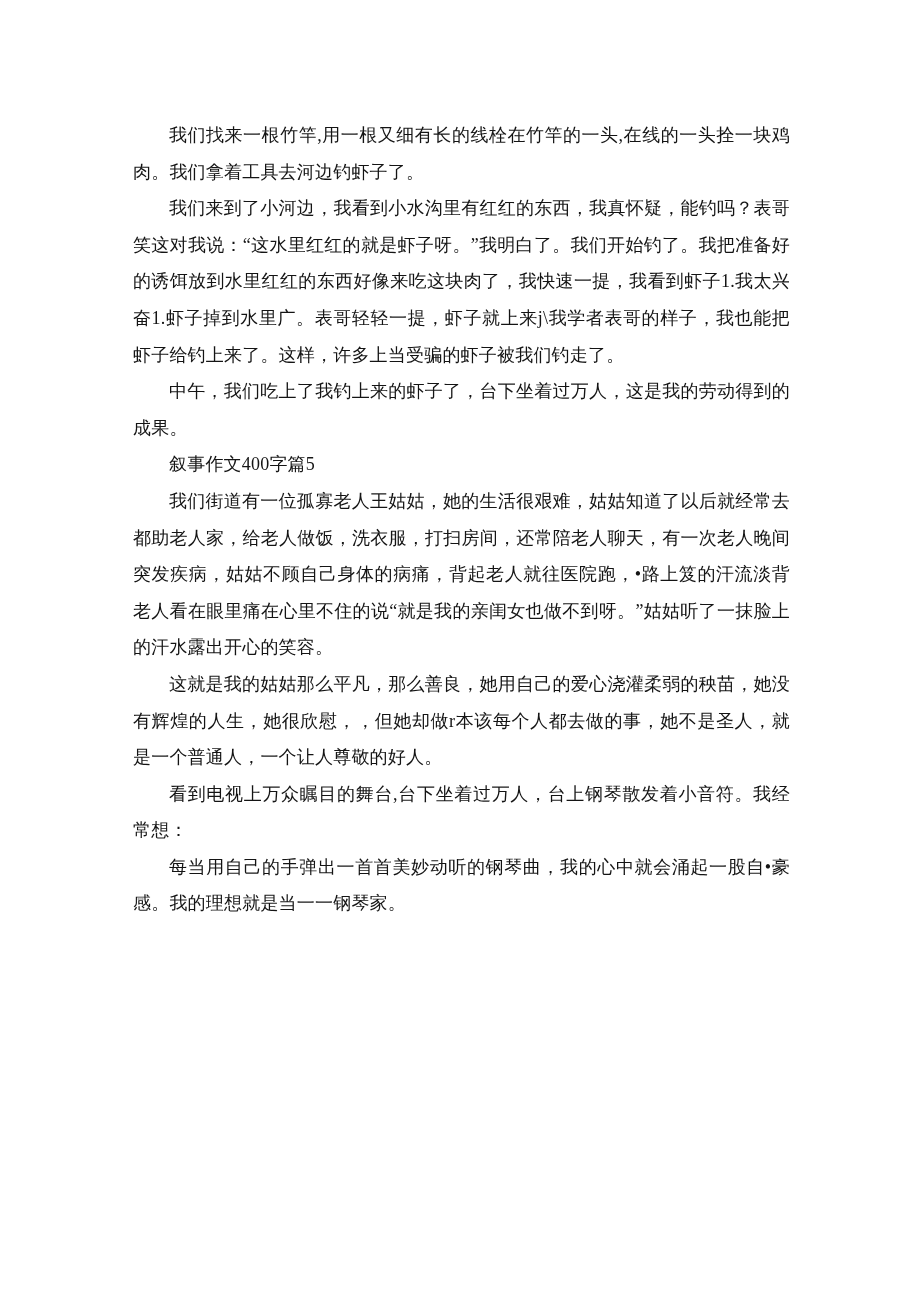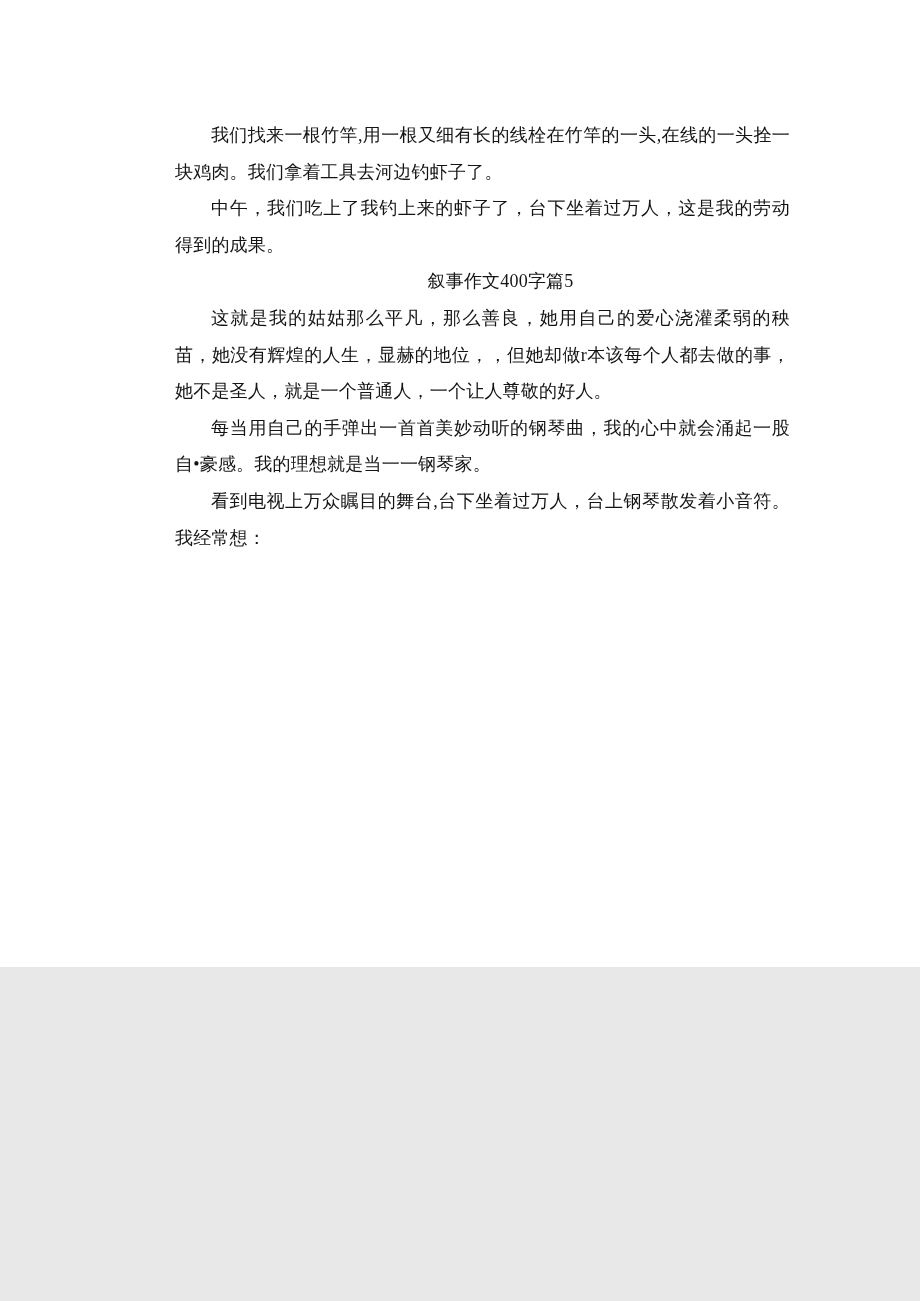--- a/index.html
+++ b/index.html
@@ -3,52 +3,53 @@
 <meta charset="utf-8">
 <style>
   html, body {
     margin: 0;
     padding: 0;
     background: #e8e8e8;
   }
   .page {
     position: relative;
     width: 920px;
-    height: 967px;
+    height: 1301px;
     margin: 0 auto;
     background: #ffffff;
     overflow: hidden;
     box-sizing: border-box;
-    padding-left: 42px;
   }
   .content {
     box-sizing: border-box;
     padding: 117px 130px 0 133px;
   }
   .para {
     margin: 0;
     font-family: "Liberation Serif", "DejaVu Serif", serif;
     font-size: 18px;
     line-height: 36.6px;
     color: #141414;
     text-align: justify;
     text-justify: inter-ideograph;
     text-indent: 2em;
     word-break: break-all;
     letter-spacing: 0.2px;
   }
   .para.heading {
-    text-align: center;
+    text-align: left;
   }
 </style>
 </head>
 <body>
 
 <div class="page">
   <div class="content">
     <p class="para">我们找来一根竹竿,用一根又细有长的线栓在竹竿的一头,在线的一头拴一块鸡肉。我们拿着工具去河边钓虾子了。</p>
+    <p class="para">我们来到了小河边，我看到小水沟里有红红的东西，我真怀疑，能钓吗？表哥笑这对我说：“这水里红红的就是虾子呀。”我明白了。我们开始钓了。我把准备好的诱饵放到水里红红的东西好像来吃这块肉了，我快速一提，我看到虾子1.我太兴奋1.虾子掉到水里广。表哥轻轻一提，虾子就上来j\我学者表哥的样子，我也能把虾子给钓上来了。这样，许多上当受骗的虾子被我们钓走了。</p>
     <p class="para">中午，我们吃上了我钓上来的虾子了，台下坐着过万人，这是我的劳动得到的成果。</p>
     <p class="para heading">叙事作文400字篇5</p>
-    <p class="para">这就是我的姑姑那么平凡，那么善良，她用自己的爱心浇灌柔弱的秧苗，她没有辉煌的人生，显赫的地位，，但她却做r本该每个人都去做的事，她不是圣人，就是一个普通人，一个让人尊敬的好人。</p>
+    <p class="para">我们街道有一位孤寡老人王姑姑，她的生活很艰难，姑姑知道了以后就经常去都助老人家，给老人做饭，洗衣服，打扫房间，还常陪老人聊天，有一次老人晚间突发疾病，姑姑不顾自己身体的病痛，背起老人就往医院跑，•路上笈的汗流淡背老人看在眼里痛在心里不住的说“就是我的亲闺女也做不到呀。”姑姑听了一抹脸上的汗水露出开心的笑容。</p>
+    <p class="para">这就是我的姑姑那么平凡，那么善良，她用自己的爱心浇灌柔弱的秧苗，她没有辉煌的人生，她很欣慰，，但她却做r本该每个人都去做的事，她不是圣人，就是一个普通人，一个让人尊敬的好人。</p>
+    <p class="para">看到电视上万众瞩目的舞台,台下坐着过万人，台上钢琴散发着小音符。我经常想：</p>
     <p class="para">每当用自己的手弹出一首首美妙动听的钢琴曲，我的心中就会涌起一股自•豪感。我的理想就是当一一钢琴家。</p>
-    <p class="para">看到电视上万众瞩目的舞台,台下坐着过万人，台上钢琴散发着小音符。我经常想：</p>
   </div>
 </div>
 
 </body></html>

